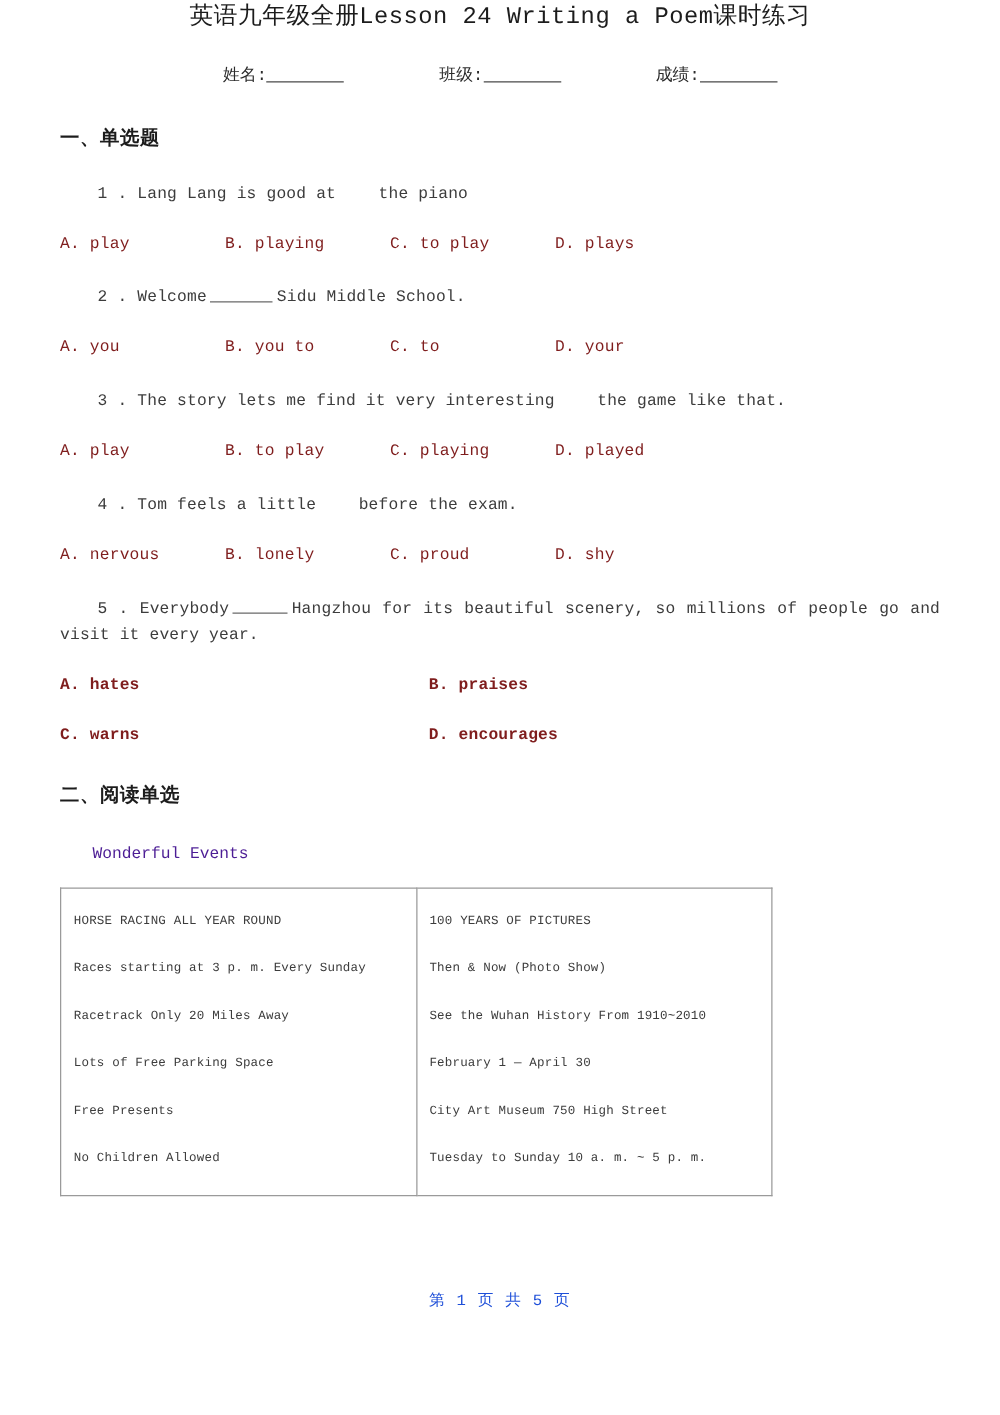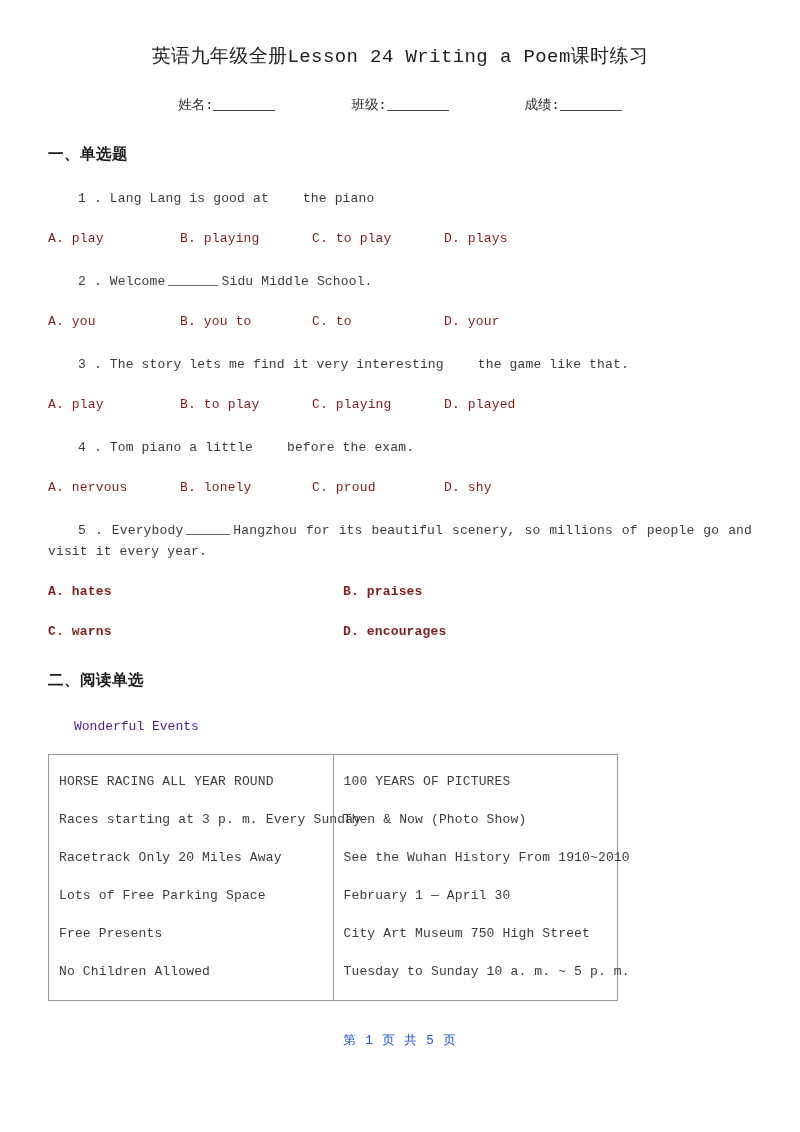--- a/index.html
+++ b/index.html
@@ -22,21 +22,20 @@
     box-sizing: border-box;
     padding: 0 48px;
   }
 
   
   .doc-title {
     text-align: center;
     font-size: 19px;
     line-height: 26px;
     color: #1c1c1c;
-    padding-top: 44px;
     letter-spacing: 0.4px;
     white-space: nowrap;
   }
 
   
   .info-line {
     display: flex;
     justify-content: center;
     gap: 76px;
     font-size: 13.5px;
@@ -133,21 +132,21 @@
     border-collapse: collapse;
     table-layout: fixed;
   }
   .events-table td {
     border: 1px solid #9a9a9a;
     vertical-align: top;
     padding: 16px 10px 18px 10px;
     width: 50%;
   }
   .ev-line {
-    font-size: 13px;
+    font-size: 10px;
     line-height: 21px;
     color: #3c3c3c;
     letter-spacing: 0.15px;
     white-space: nowrap;
   }
   .ev-line + .ev-line {
     margin-top: 17px;
   }
 
   
@@ -210,21 +209,21 @@
   <div class="options">
     <span class="opt">A. play</span>
     <span class="opt">B. to play</span>
     <span class="opt">C. playing</span>
     <span class="opt">D. played</span>
   </div>
 
   <div class="question">
     <span>4</span>
     <span>.</span>
-    <span>Tom piano a little</span><span class="gap-blank"></span><span>before the exam.</span>
+    <span>Tom feels a little</span><span class="gap-blank"></span><span>before the exam.</span>
   </div>
   <div class="options">
     <span class="opt">A. nervous</span>
     <span class="opt">B. lonely</span>
     <span class="opt">C. proud</span>
     <span class="opt">D. shy</span>
   </div>
 
   <div class="question">
     <span>5</span>

